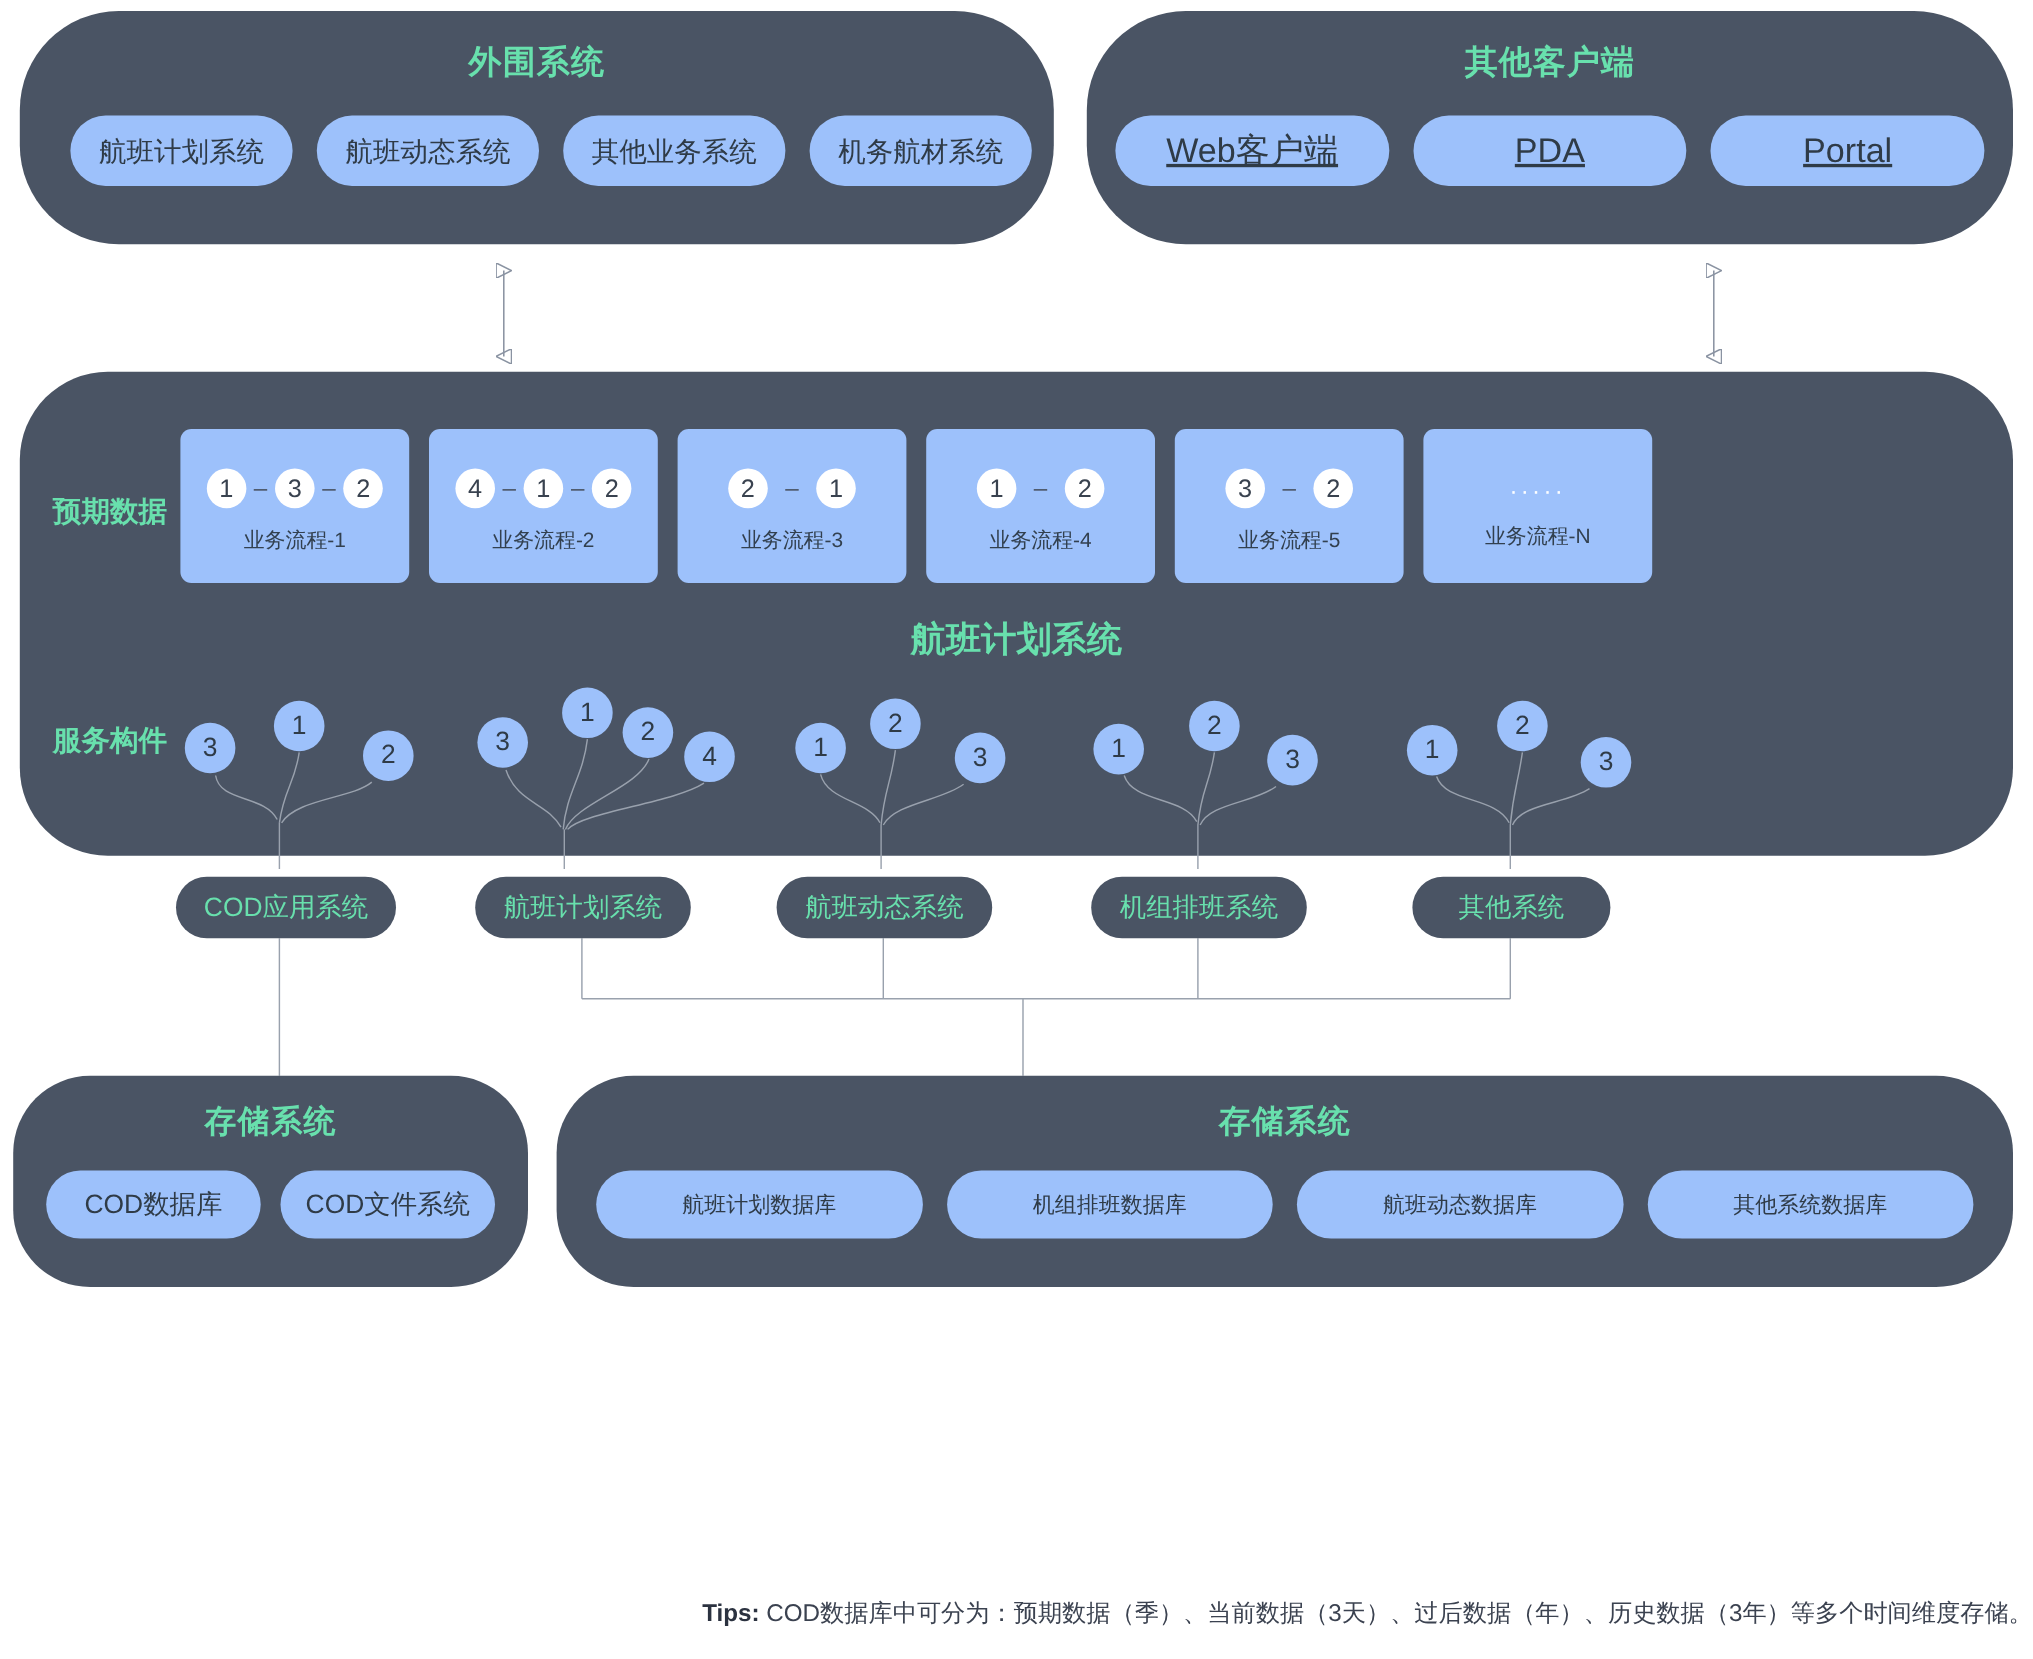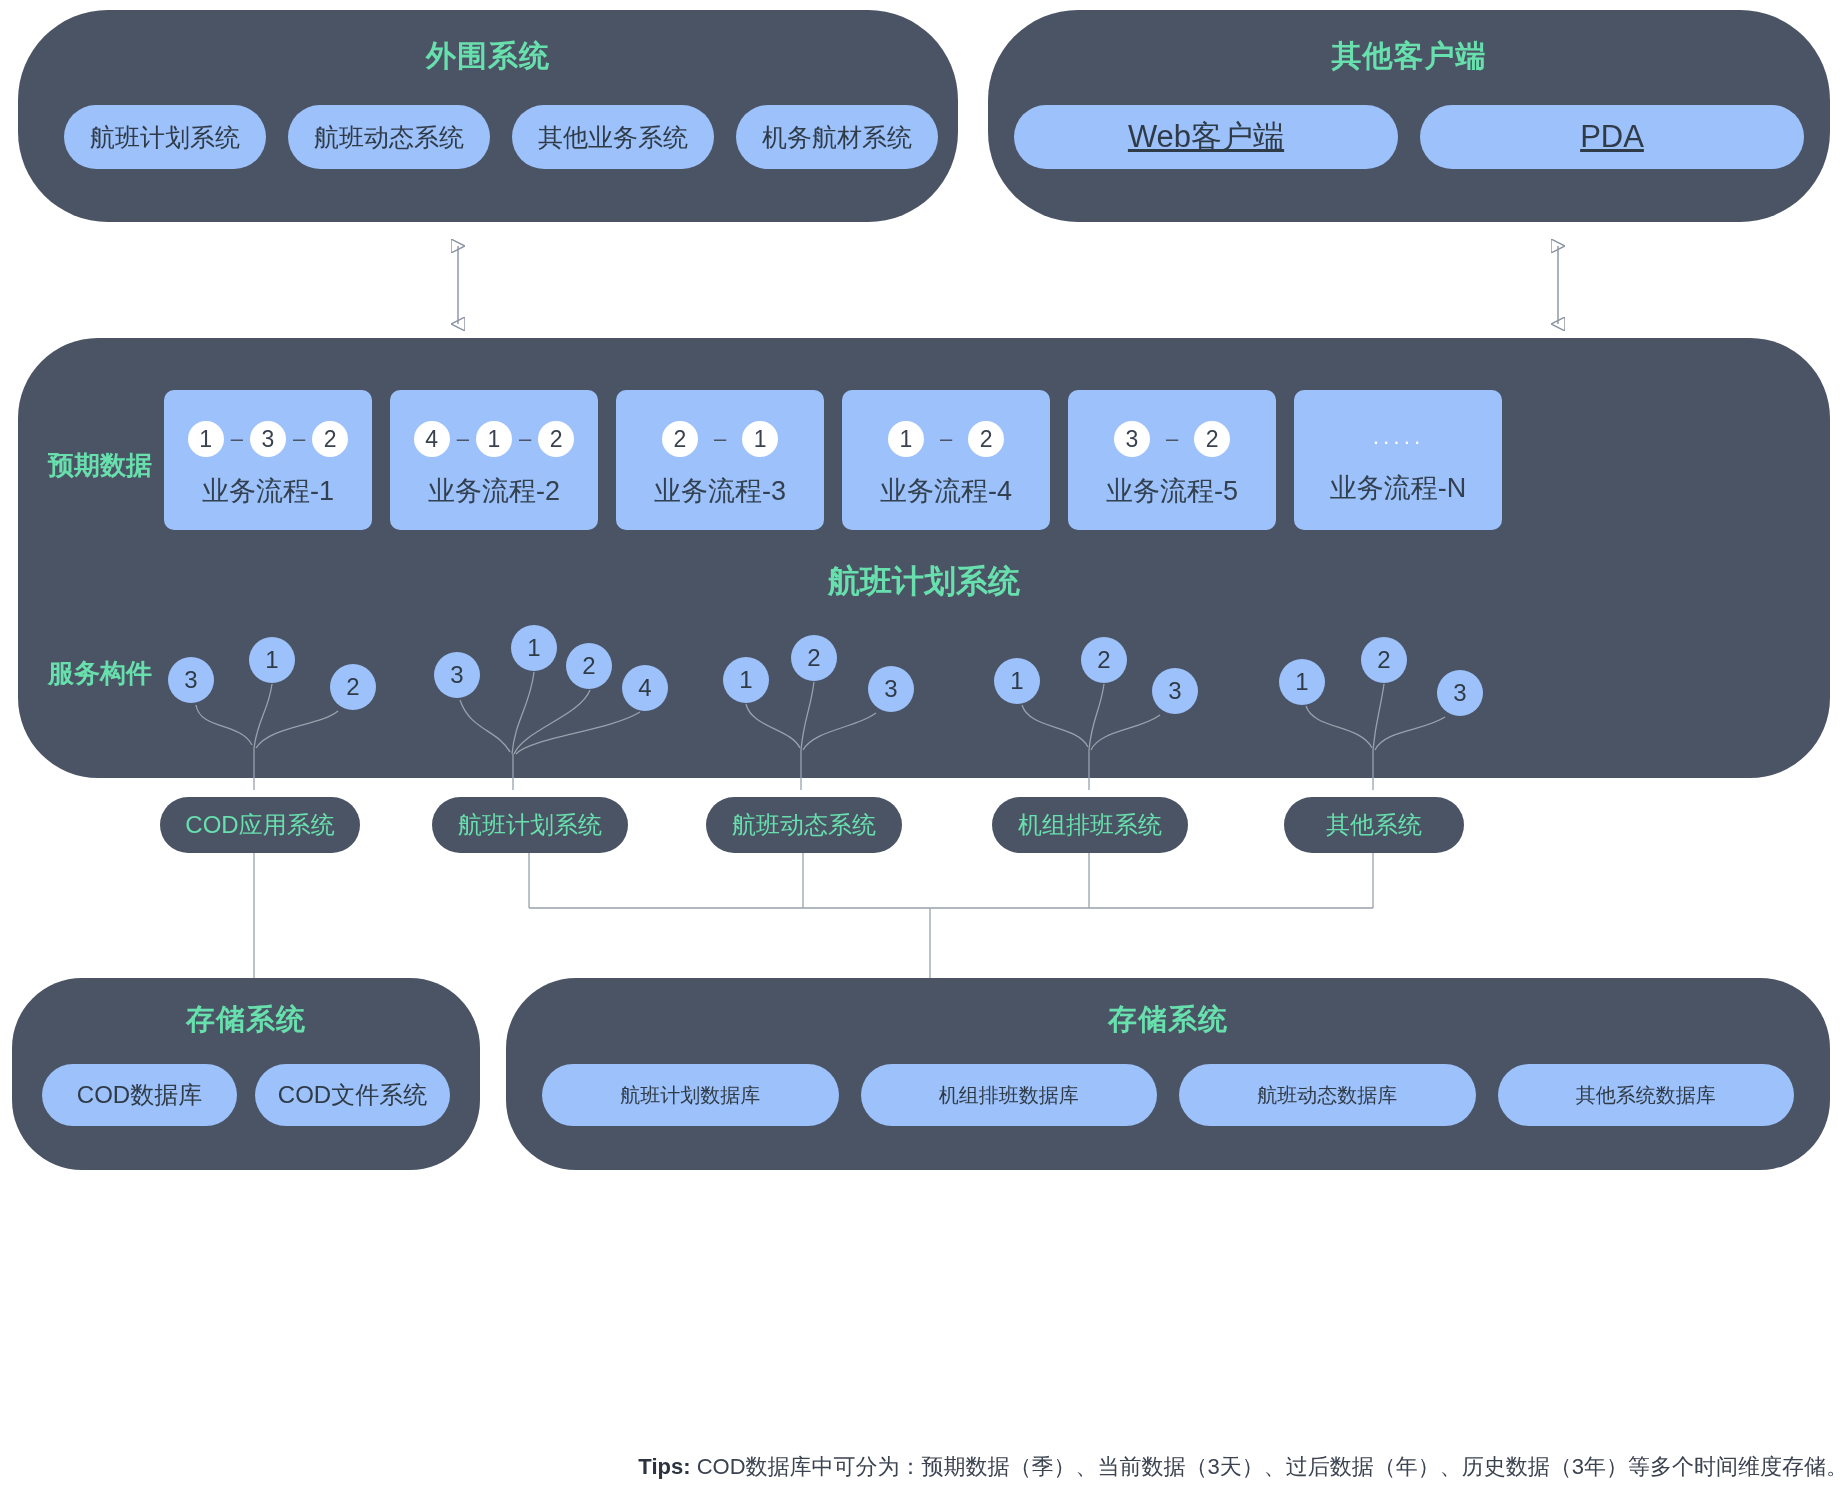--- a/index.html
+++ b/index.html
@@ -104,21 +104,21 @@
   .node {
     width: 36px; height: 36px; border-radius: 50%;
     background: #ffffff; color: #39424f;
     display: flex; align-items: center; justify-content: center;
     font-size: 23px;
   }
   .connector { color: #4b5566; font-size: 22px; padding: 0 7px; line-height: 1; }
   .connector.wide { padding: 0 16px; }
   .flow-dots { color: #ffffff; font-size: 22px; letter-spacing: 3px; height: 56px;
                display:flex; align-items:center; justify-content:center; }
-  .flow-label { font-size: 27px; color: #32404f; white-space: nowrap; }
+  .flow-label { font-size: 19px; color: #32404f; white-space: nowrap; }
 
   
   .svc {
     position: absolute;
     width: 46px; height: 46px; border-radius: 50%;
     background: #9dc1fb; color: #2f3b47;
     display: flex; align-items: center; justify-content: center;
     font-size: 24px;
   }
 
@@ -178,20 +178,21 @@
     <div class="chip">其他业务系统</div>
     <div class="chip">机务航材系统</div>
   </div>
 </div>
 
 <div class="panel" id="clients-panel">
   <div class="panel-title">其他客户端</div>
   <div id="clients-chips">
     <div class="chip">Web客户端</div>
     <div class="chip">PDA</div>
+    <div class="chip">Portal</div>
   </div>
 </div>
 
 <svg class="dbl-arrow" style="left:440px; top:232px;" width="36" height="106" viewBox="0 0 36 106">
   <defs>
     <marker id="arrUp" markerWidth="10" markerHeight="10" refX="5" refY="5" orient="auto">
       <path d="M5,0 L10,10 L0,10 Z" fill="none" stroke="#8a93a2" stroke-width="1"></path>
     </marker>
     <marker id="arrDn" markerWidth="10" markerHeight="10" refX="5" refY="5" orient="auto">
       <path d="M5,10 L10,0 L0,0 Z" fill="none" stroke="#8a93a2" stroke-width="1"></path>

